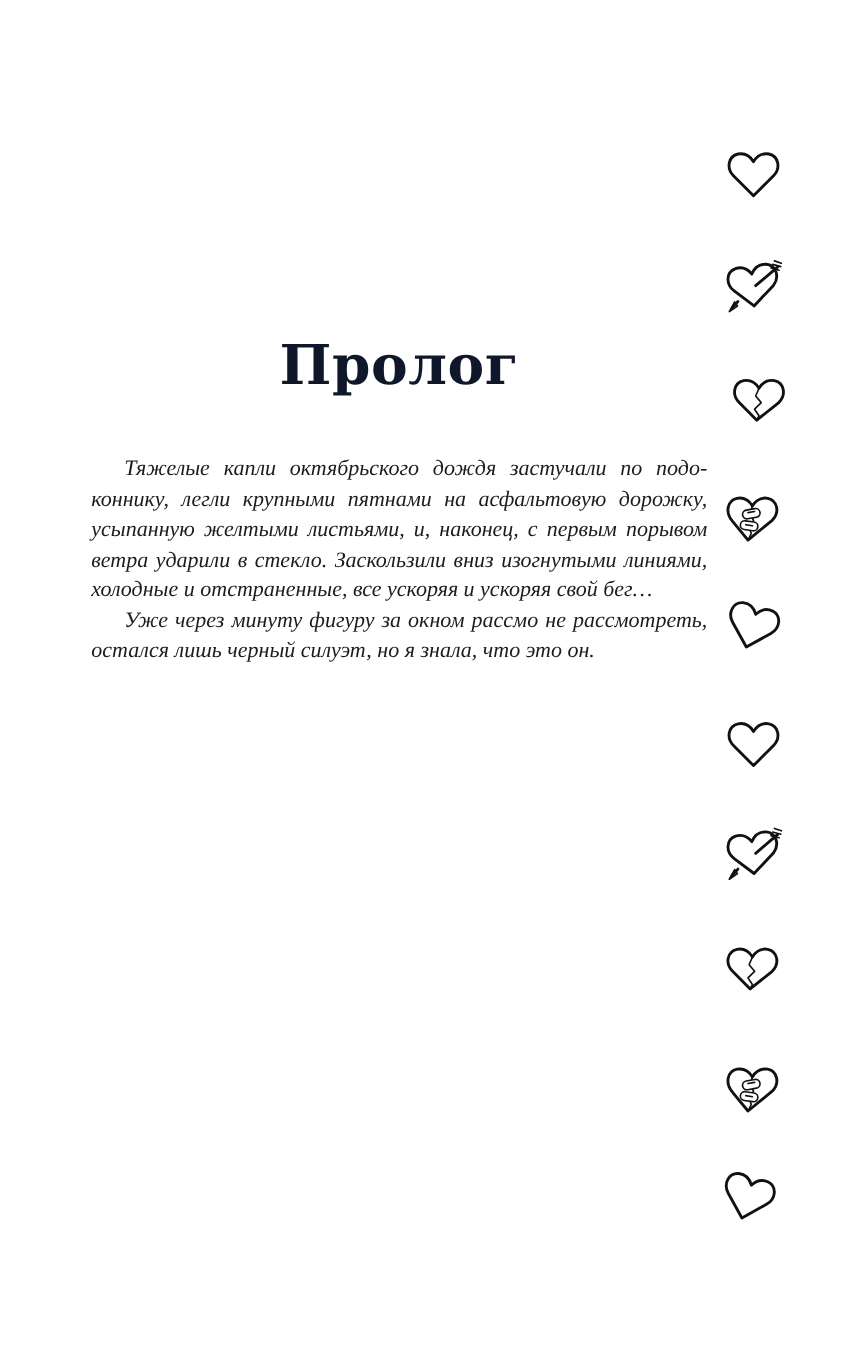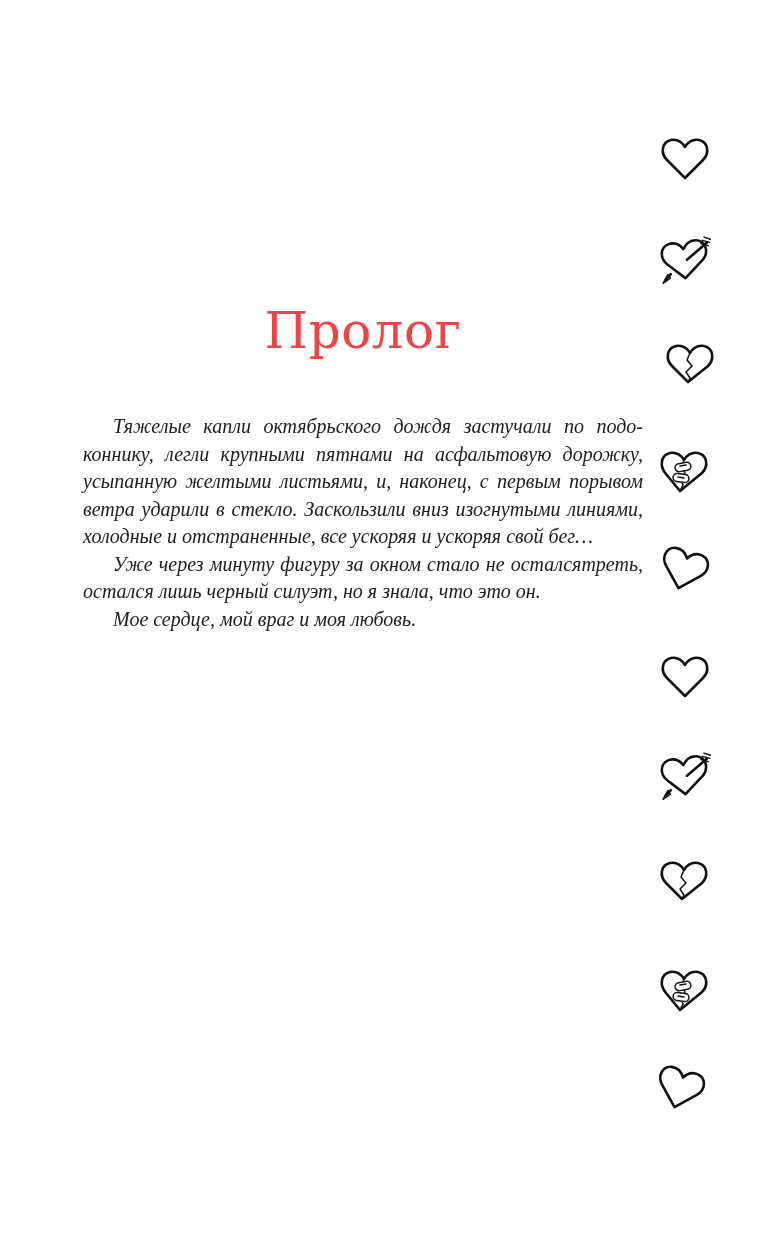--- a/index.html
+++ b/index.html
@@ -14,24 +14,24 @@
       overflow: hidden;
       color: #1a1a1a;
     }
     .page-title {
       position: absolute;
       left: 0;
       width: 726px;
       top: 302px;
       text-align: center;
       font-family: "DejaVu Serif", serif;
-      font-weight: 400;
+      font-weight: 700;
       font-size: 50px;
       letter-spacing: 0.5px;
-      color: #ef4444;
+      color: #0f172a;
       margin: 0;
     }
     .body-text {
       position: absolute;
       left: 83px;
       top: 413px;
       width: 560px;
       font-family: "Liberation Serif", serif;
       font-style: italic;
       font-size: 20px;
@@ -77,22 +77,21 @@
       fill: #ffffff;
     }
   </style>
 </head>
 <body>
 
 <h1 class="page-title">Пролог</h1>
 
 <div class="body-text">
   <p class="para">Тяжелые капли октябрьского дождя застучали по подо­коннику, легли крупными пятнами на асфальтовую дорож­ку, усыпанную желтыми листьями, и, наконец, с первым порывом ветра ударили в стекло. Заскользили вниз изо­гнутыми линиями, холодные и отстраненные, все ускоряя и ускоряя свой бег…</p>
-  <p class="para">Уже через минуту фигуру за окном стало не остался­треть, остался лишь черный силуэт, но я знала, что это он.</p>
-  <p class="para">Мое сердце, мой враг и моя любовь.</p>
+  <p class="para">Уже через минуту фигуру за окном рассмо не рассмо­треть, остался лишь черный силуэт, но я знала, что это он.</p>
 </div>
 
 <div class="hearts">
 
   <div class="heart" style="left:657px; top:132px;">
     <svg viewBox="0 0 56 52">
       <path d="M28 46 L10 28 C3 21 5 10 14 8 C20 7 25 10 28 15 C31 10 36 7 42 8 C51 10 53 21 46 28 Z"></path>
     </svg>
   </div>
 

